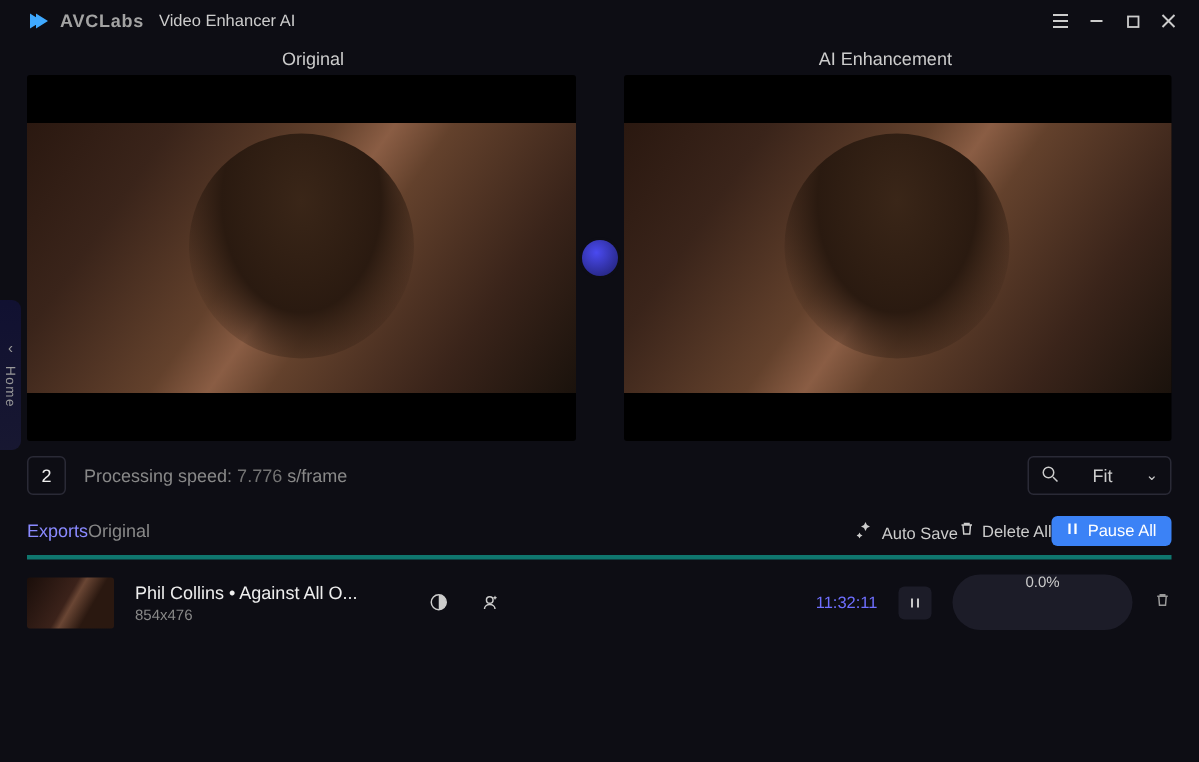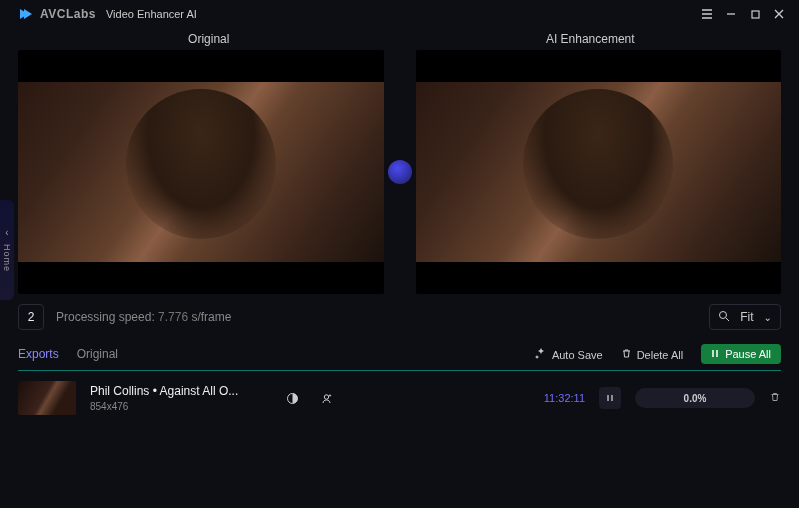--- a/index.html
+++ b/index.html
@@ -113,40 +113,39 @@
 }
 .proc-speed { color: #888; }
 .proc-speed b { color: #737373; font-weight: 500; }
 .status-spacer { flex: 1; }
 .zoom-ctl {
   height: 26px;
   border: 1px solid #2a2a36;
   border-radius: 4px;
   display: flex; align-items: center;
   padding: 0 8px;
-  gap: 10px;
+  gap: 22px;
   color: #ccc;
   cursor: pointer;
 }
 
 .tabs-row {
   margin-top: 14px;
   display: flex;
   align-items: center;
-  gap: 18px;
-  font-size: 12px;
-  border-bottom: 1px solid #0f766e;
+  font-size: 12px;
+  border-bottom: 3px solid #0f766e;
   padding-bottom: 6px;
 }
 .tab { color: #888; cursor: pointer; }
 .tab.active { color: #8a8aff; }
 .tabs-spacer { flex: 1; }
 .row-btn { display: flex; align-items: flex-end; gap: 5px; color: #ccc; cursor: pointer; font-size: 11px; }
 .pause-all {
-  background: #15803d;
+  background: #3b82f6;
   color: #fff;
   padding: 4px 10px;
   border-radius: 4px;
 }
 
 .export-item {
   margin-top: 10px;
   display: flex;
   align-items: center;
   gap: 14px;
@@ -159,25 +158,25 @@
 }
 .item-meta { width: 180px; }
 .item-title { color: #eee; font-size: 12px; white-space: nowrap; overflow: hidden; text-overflow: ellipsis; }
 .item-sub { color: #888; font-size: 10px; margin-top: 3px; }
 .mini-icons { display: flex; gap: 18px; color: #ccc;}
 .mini-icon { width: 16px; height: 16px; display: flex; align-items: center; justify-content: center; cursor: default; }
 .item-spacer { flex: 1; }
 .elapsed { color: #6f6fff; font-size: 11px; }
 .mini-ctrl { width: 22px; height: 22px; background: #1c1c28; border-radius: 4px; display:flex;align-items:center;justify-content:center; color:#ccc; cursor:pointer; }
 .progress-pill {
-  width: 120px; height: 20px;
+  width: 120px; height: 37px;
   background: #1c1c28;
   border-radius: 999px;
-  display: flex; align-items: center; justify-content: center;
-  color: #ccc; font-size: 10px; font-weight: bold;
+  display: flex; align-items: flex-start; justify-content: center;
+  color: #ccc; font-size: 10px;
 }
 .trash { color: #888; cursor: pointer; }
 </style>
 </head>
 <body>
 
 <div class="titlebar">
   <span class="logo-icon">
     <svg width="16" height="16" viewBox="0 0 16 16">
         <path d="M2 3 L10 8 L2 13 Z M6 3 L14 8 L6 13 Z" fill="#3fa9ff"></path>

